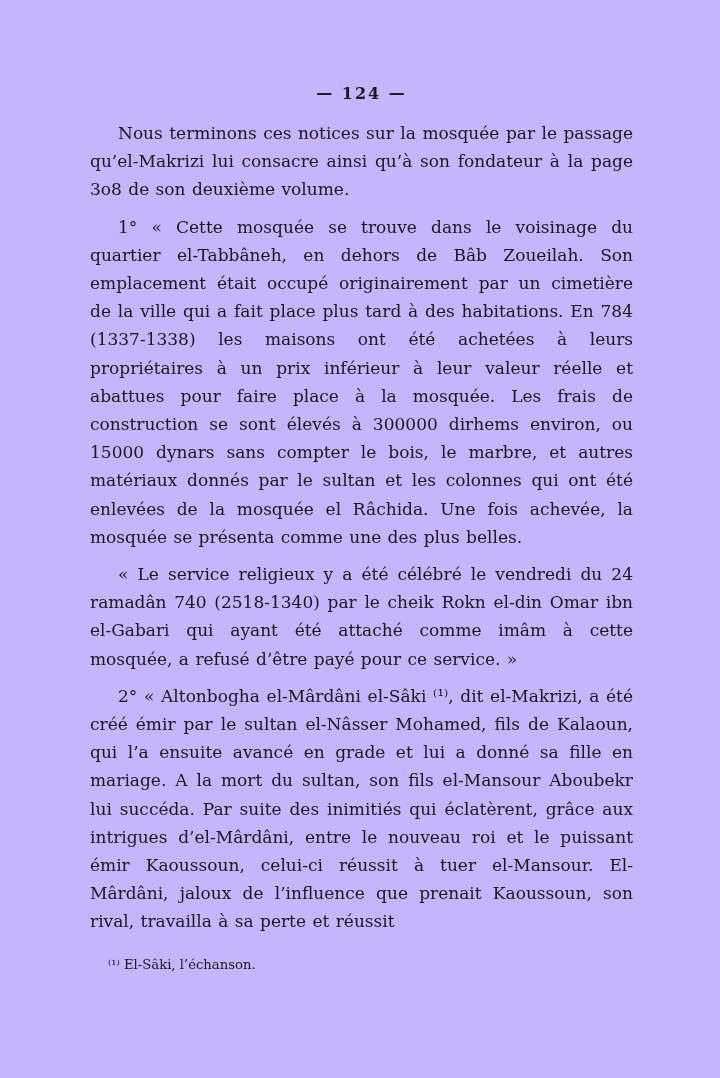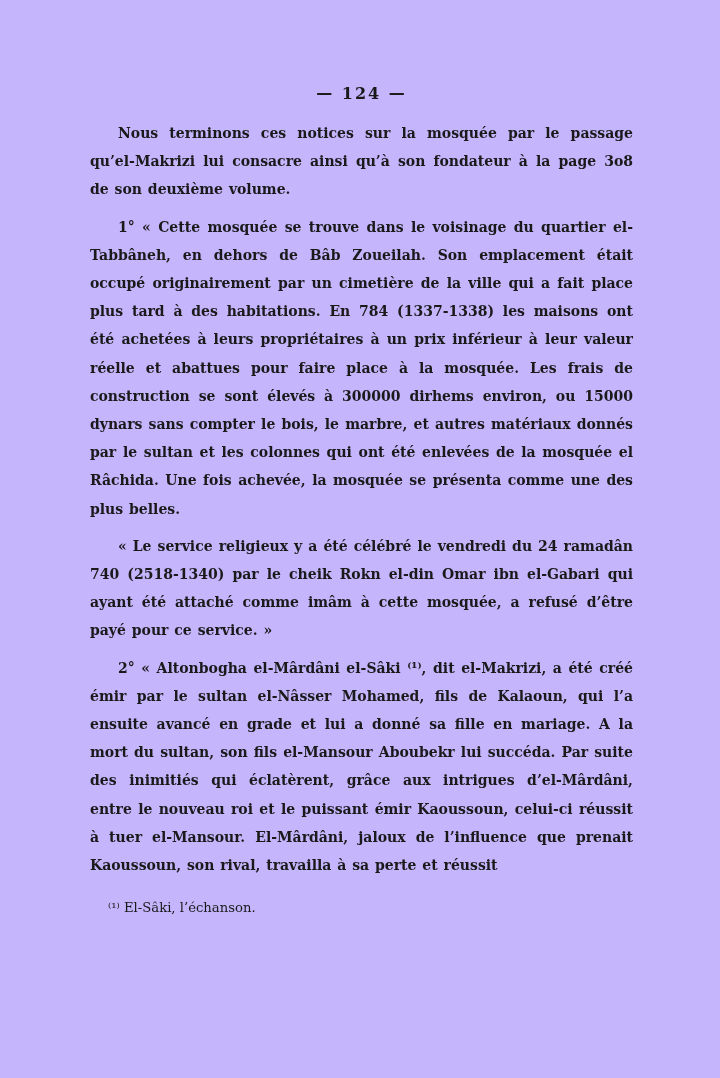--- a/index.html
+++ b/index.html
@@ -32,25 +32,25 @@
   p {
     margin: 0;
   }
   .small-text {
     font-size: 13.2px;
     line-height: 23.5px;
     text-align: justify;
     font-weight: 500;
   }
   .body-text {
-    font-size: 14px;
+    font-size: 17px;
     line-height: 28.2px;
     text-align: justify;
     text-indent: 28px;
-    font-weight: 700;
+    font-weight: 400;
     word-spacing: 1px;
   }
   .para-quote-continuation {
     text-indent: 0;
     margin-bottom: 13px;
   }
   .para-body {
     margin-bottom: 9px;
   }
   .footnote-block {

